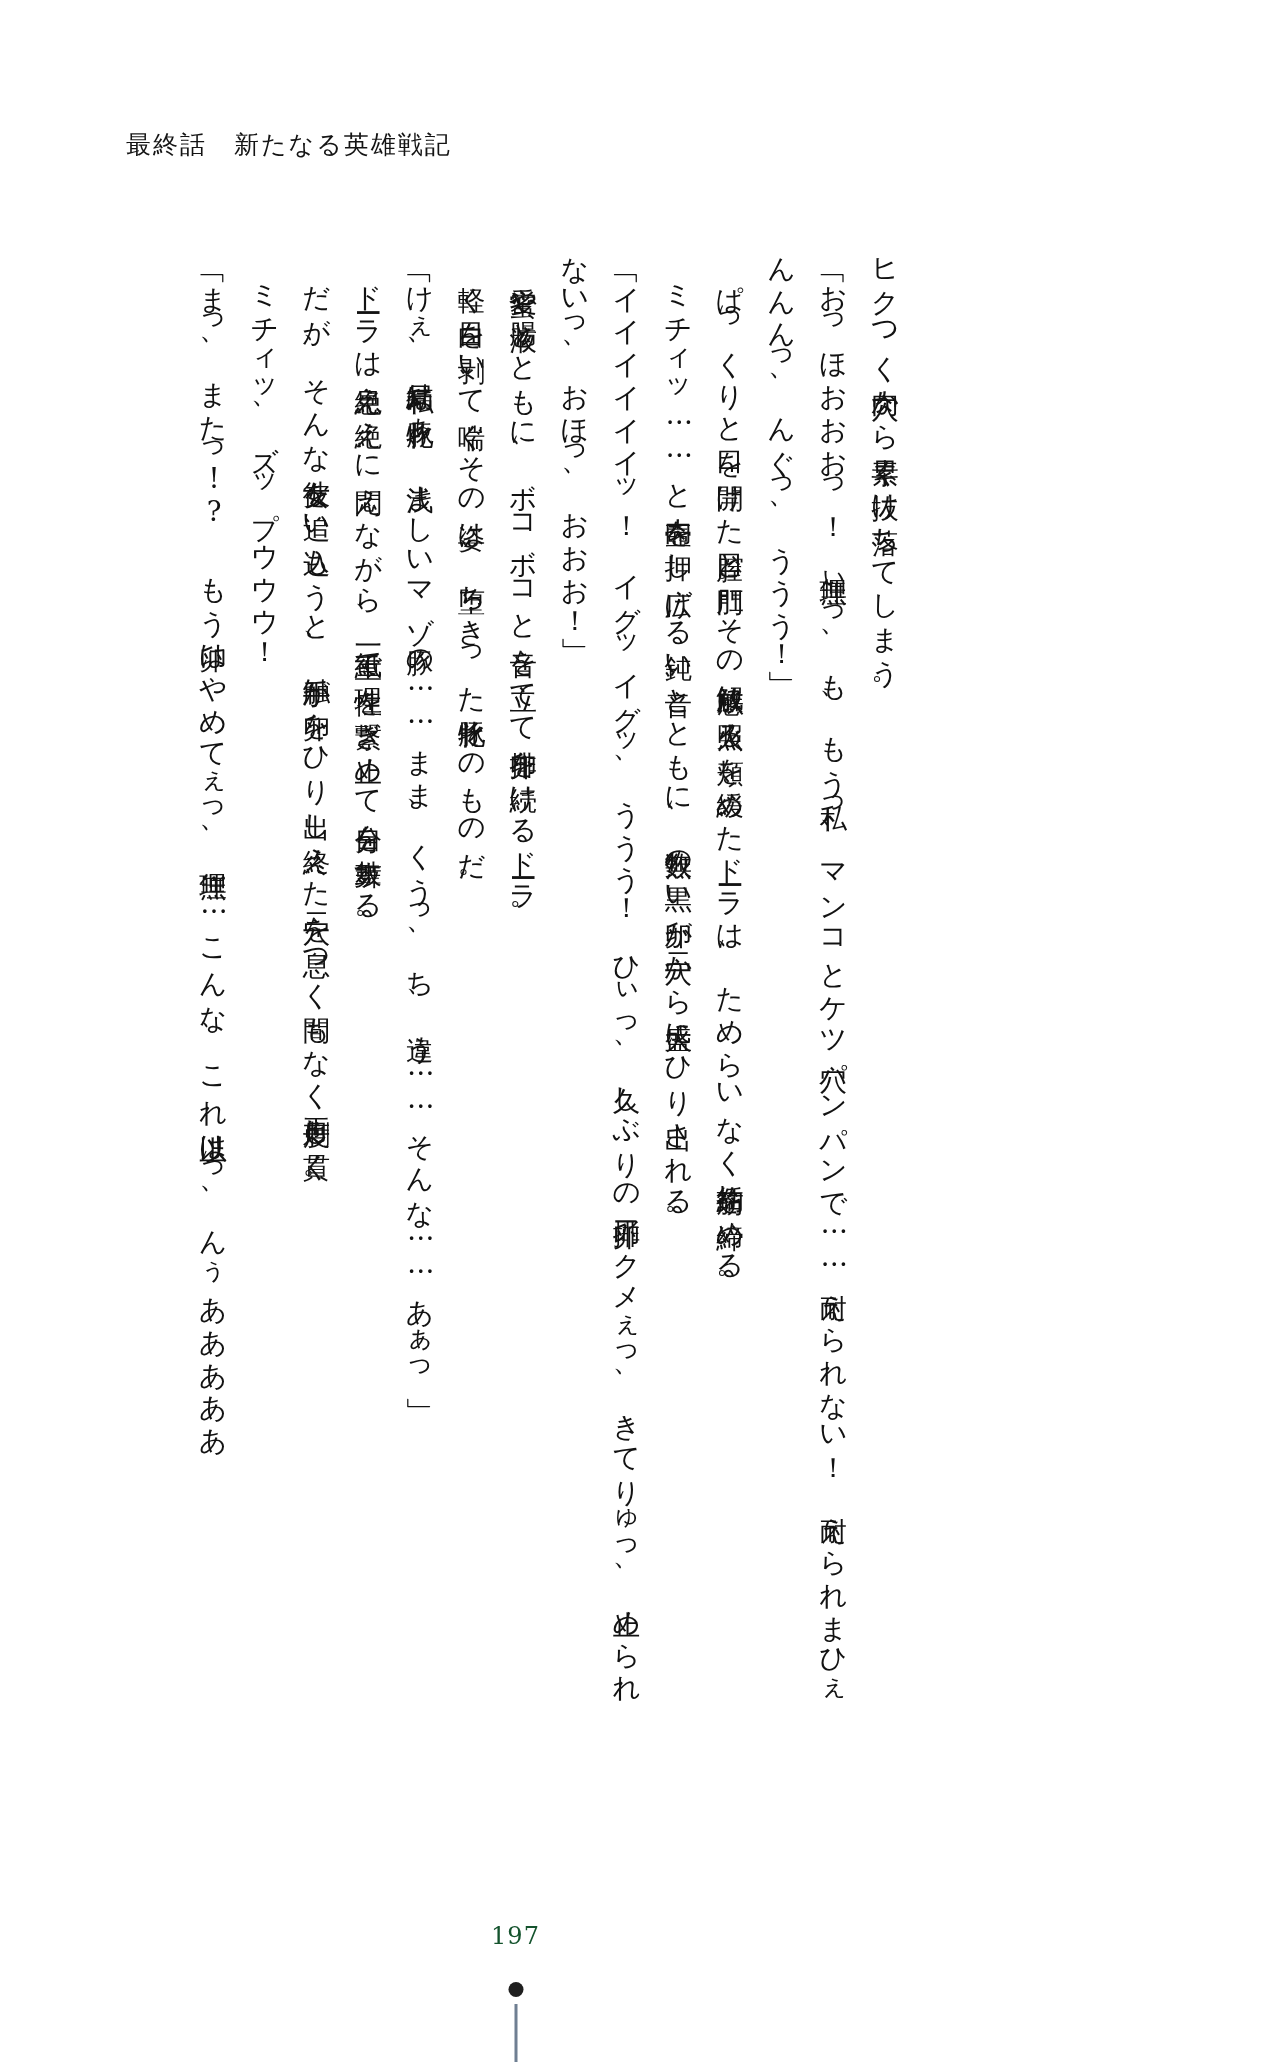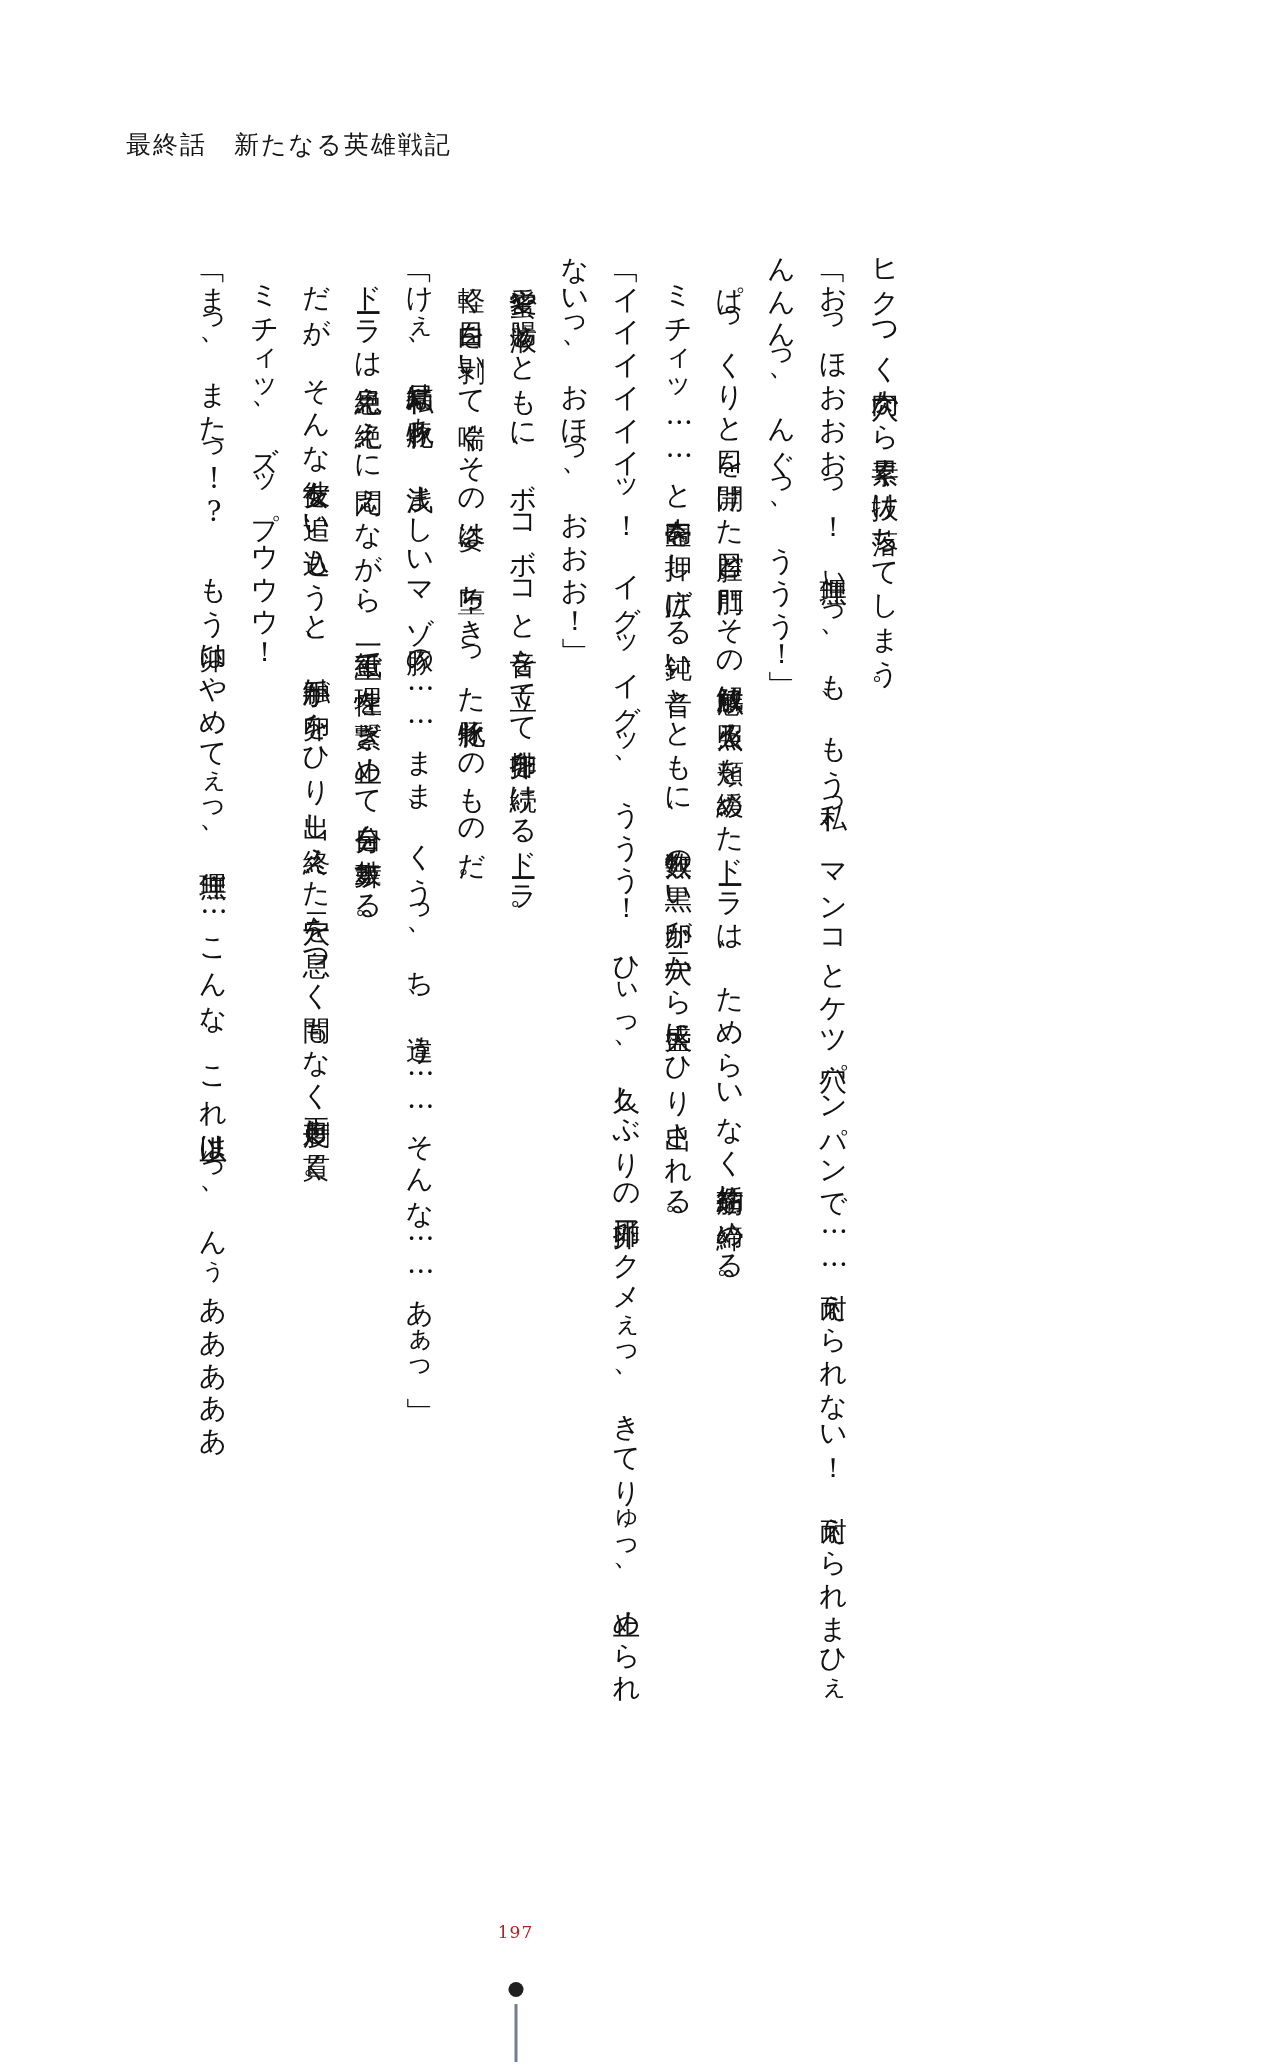--- a/index.html
+++ b/index.html
@@ -50,23 +50,23 @@
   .body-text p.noindent {
     text-indent: 0;
   }
   
   .page-number {
     position: absolute;
     left: 0;
     right: 0;
     top: 1922px;
     text-align: center;
-    font-size: 17px;
+    font-size: 24px;
     letter-spacing: 1px;
-    color: #b91c1c;
+    color: #14532d;
   }
   
   .footer-mark {
     position: absolute;
     left: 50%;
     top: 1982px;
     transform: translateX(-50%);
     width: 22px;
     height: 80px;
   }

